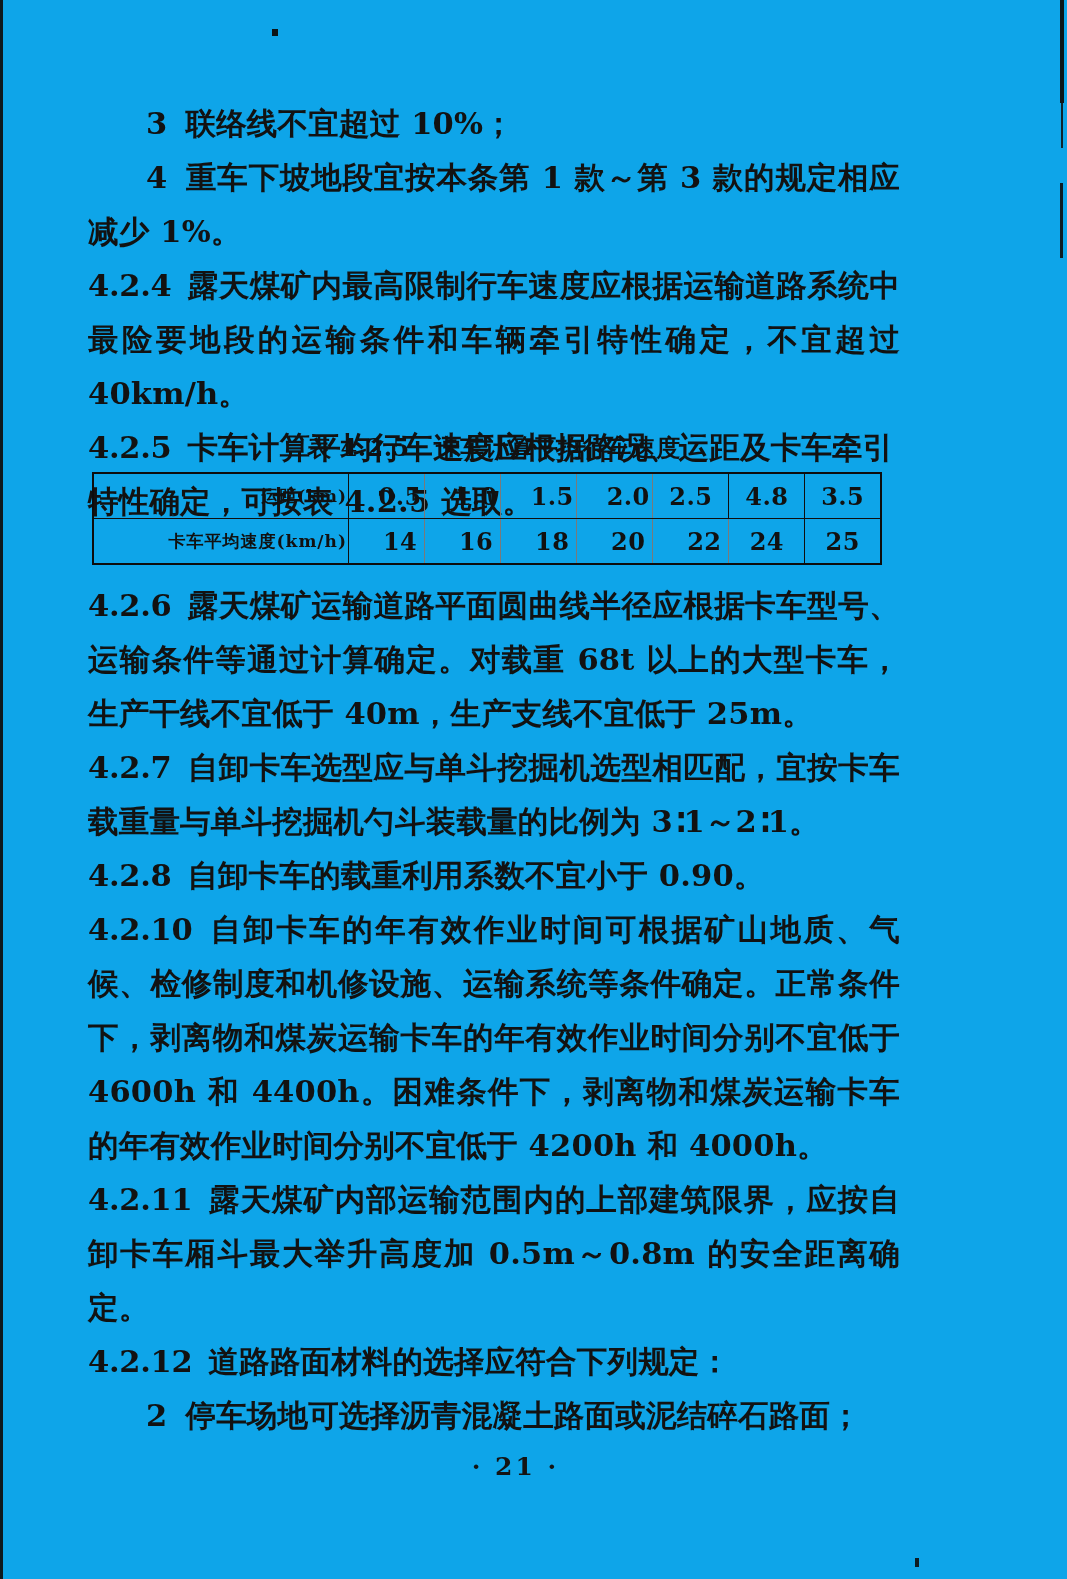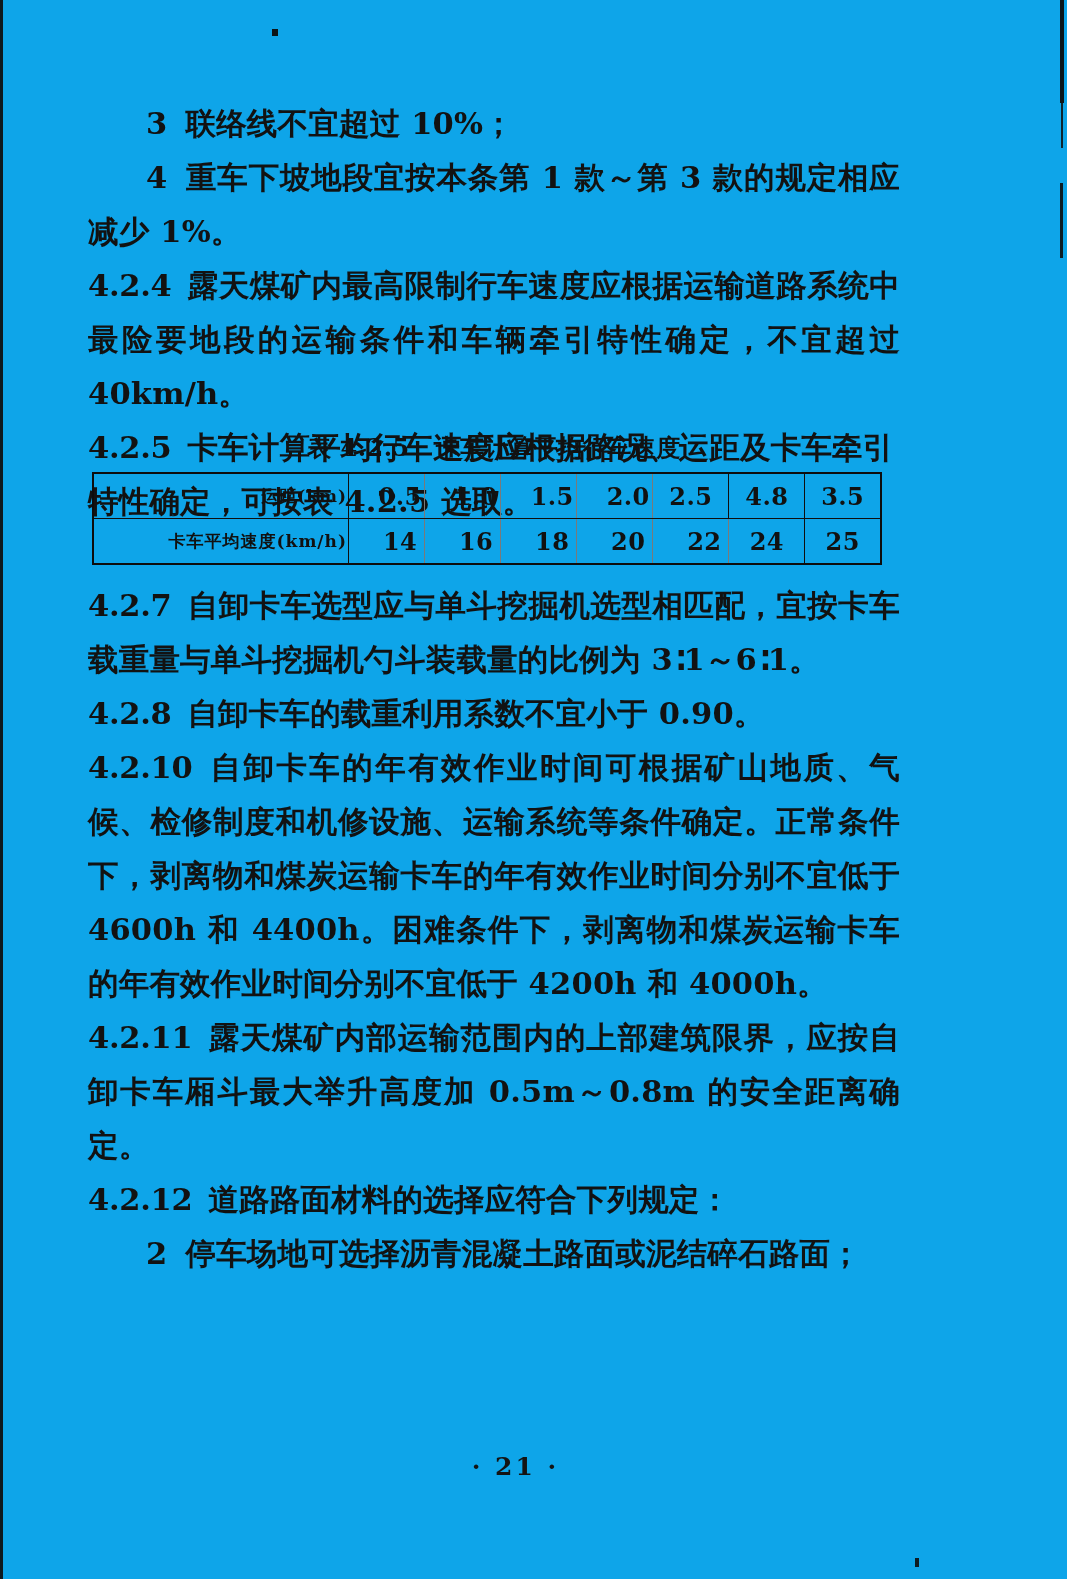--- a/index.html
+++ b/index.html
@@ -178,23 +178,26 @@
           <td class="val faded-r">22</td>
           <td class="val">24</td>
           <td class="val">25</td>
         </tr>
       </tbody>
     </table>
   </div>
 
   <div class="body-text" style="top:578px;">
 
-
-    <p class="para">
-      <span class="clause-id">4.2.7</span><span>自卸卡车选型应与单斗挖掘机选型相匹配，宜按卡车载重量与单斗挖掘机勺斗装载量的比例为 3∶1～6∶1。</span>
+    <p class="para">
+      <span class="clause-id">4.2.6</span><span>露天煤矿运输道路平面圆曲线半径应根据卡车型号、运输条件等通过计算确定。对载重 68t 以上的大型卡车，生产干线不宜低于 40m，生产支线不宜低于 25m。</span>
+    </p>
+
+    <p class="para">
+      <span class="clause-id">4.2.7</span><span>自卸卡车选型应与单斗挖掘机选型相匹配，宜按卡车载重量与单斗挖掘机勺斗装载量的比例为 3∶1～2∶1。</span>
     </p>
 
     <p class="para">
       <span class="clause-id">4.2.8</span><span>自卸卡车的载重利用系数不宜小于 0.90。</span>
     </p>
 
 
     <p class="para">
       <span class="clause-id">4.2.10</span><span>自卸卡车的年有效作业时间可根据矿山地质、气候、检修制度和机修设施、运输系统等条件确定。正常条件下，剥离物和煤炭运输卡车的年有效作业时间分别不宜低于 4600h 和 4400h。困难条件下，剥离物和煤炭运输卡车的年有效作业时间分别不宜低于 4200h 和 4000h。</span>
     </p>

